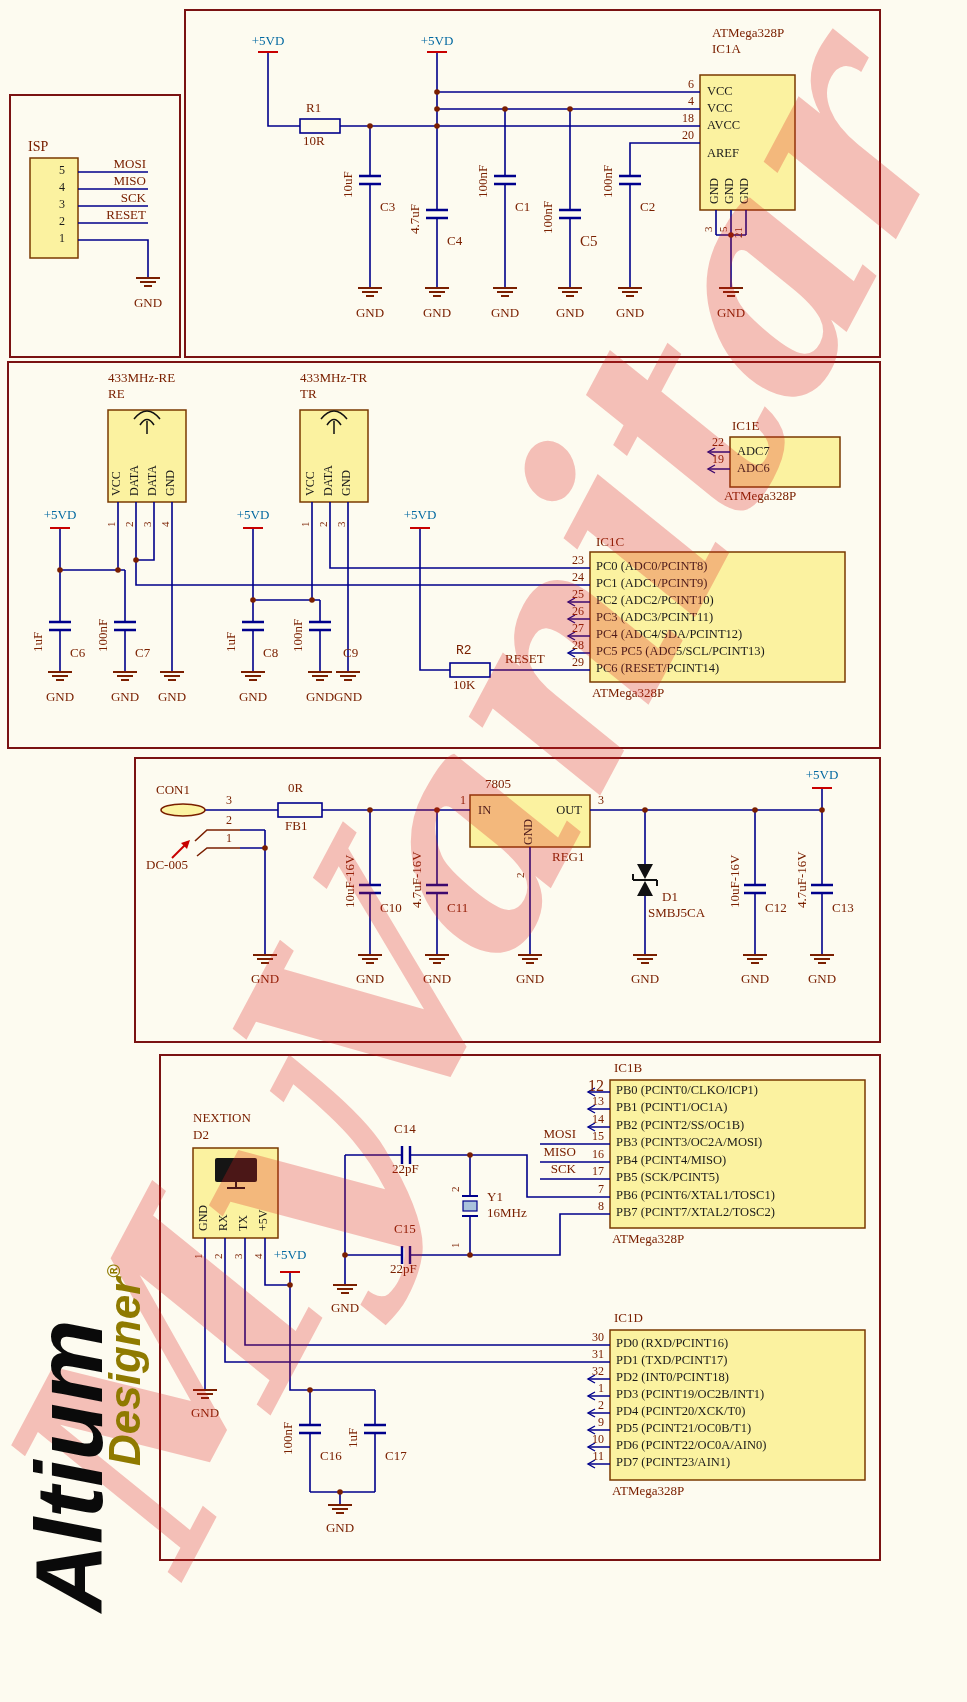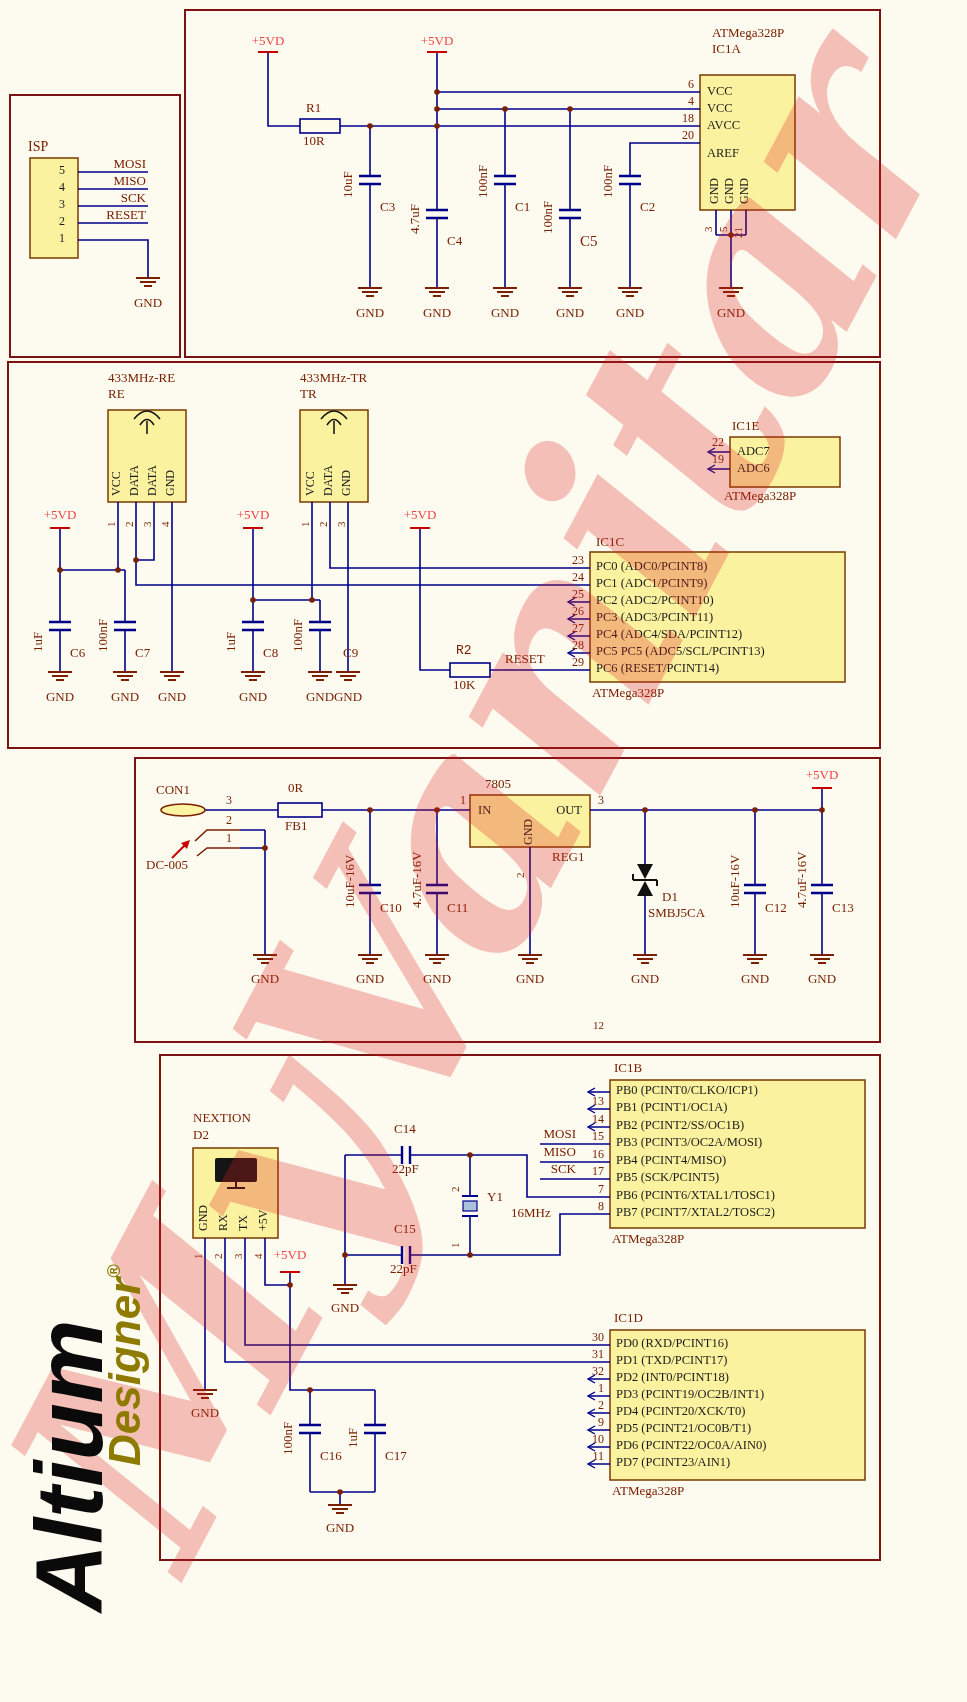--- a/index.html
+++ b/index.html
@@ -3,21 +3,21 @@
 <meta charset="utf-8">
 <style>
   html,body{margin:0;padding:0;background:#FDFBF0;}
   #stage{position:relative;width:967px;height:1702px;background:#FDFBF0;overflow:hidden;
          font-family:"Liberation Serif",serif;}
   #schematic{position:absolute;left:0;top:0;z-index:10;}
   #annot{position:absolute;left:0;top:0;width:967px;height:1702px;z-index:20;pointer-events:none;}
   .lbl{position:absolute;white-space:nowrap;line-height:1;font-family:"Liberation Serif",serif;}
   .c-m{color:#7A2000;}
   .c-k{color:#1A1A1A;}
-  .c-r{color:#ef4444;}
+  .c-r{color:#0369a1;}
   #wm-red{position:absolute;left:-420px;top:580px;width:1800px;height:440px;display:flex;
           align-items:center;justify-content:center;transform:rotate(-62deg);
           font-family:"DejaVu Serif",serif;font-style:italic;font-weight:bold;font-size:295px;
           letter-spacing:-6px;color:rgba(222,30,30,0.27);z-index:40;pointer-events:none;}
   #wm-altium{position:absolute;left:16px;top:1612px;transform:rotate(-90deg);transform-origin:0 0;
           font-family:"Liberation Sans",sans-serif;font-style:italic;font-weight:bold;font-size:94px;
           color:#0A0A0A;z-index:41;white-space:nowrap;pointer-events:none;}
   #wm-designer{position:absolute;left:100px;top:1466px;transform:rotate(-90deg);transform-origin:0 0;
           font-family:"Liberation Sans",sans-serif;font-style:italic;font-weight:bold;font-size:44px;
           color:#8F7A00;z-index:41;white-space:nowrap;pointer-events:none;}
@@ -272,33 +272,33 @@
       <div class="lbl c-k" style="left: 257px; top: 1231px; font-size: 12px; transform-origin: 0px 0px; transform: rotate(-90deg);">+5V</div>
       <div class="lbl c-m" style="left: 193px; top: 1259px; font-size: 11px; transform-origin: 0px 0px; transform: rotate(-90deg);">1</div>
       <div class="lbl c-m" style="left: 213px; top: 1259px; font-size: 11px; transform-origin: 0px 0px; transform: rotate(-90deg);">2</div>
       <div class="lbl c-m" style="left: 233px; top: 1259px; font-size: 11px; transform-origin: 0px 0px; transform: rotate(-90deg);">3</div>
       <div class="lbl c-m" style="left: 253px; top: 1259px; font-size: 11px; transform-origin: 0px 0px; transform: rotate(-90deg);">4</div>
       <div class="lbl c-m" style="left: 394px; top: 1122px; font-size: 13px;">C14</div>
       <div class="lbl c-m" style="left: 392px; top: 1162px; font-size: 13px;">22pF</div>
       <div class="lbl c-m" style="left: 394px; top: 1222px; font-size: 13px;">C15</div>
       <div class="lbl c-m" style="left: 390px; top: 1262px; font-size: 13px;">22pF</div>
       <div class="lbl c-m" style="left: 487px; top: 1190px; font-size: 13px;">Y1</div>
-      <div class="lbl c-m" style="left: 487px; top: 1206px; font-size: 13px; margin-left: 24px;">16MHz</div>
+      <div class="lbl c-m" style="left: 487px; top: 1206px; font-size: 13px;">16MHz</div>
       <div class="lbl c-m" style="left: 450px; top: 1192px; font-size: 11px; transform-origin: 0px 0px; transform: rotate(-90deg);">2</div>
       <div class="lbl c-m" style="left: 450px; top: 1248px; font-size: 11px; transform-origin: 0px 0px; transform: rotate(-90deg);">1</div>
       <div class="lbl c-m" style="left: 614px; top: 1061px; font-size: 13px;">IC1B</div>
       <div class="lbl c-k" style="left: 616px; top: 1084px; font-size: 12.5px;">PB0 (PCINT0/CLKO/ICP1)</div>
       <div class="lbl c-k" style="left: 616px; top: 1101px; font-size: 12.5px;">PB1 (PCINT1/OC1A)</div>
       <div class="lbl c-k" style="left: 616px; top: 1119px; font-size: 12.5px;">PB2 (PCINT2/SS/OC1B)</div>
       <div class="lbl c-k" style="left: 616px; top: 1136px; font-size: 12.5px;">PB3 (PCINT3/OC2A/MOSI)</div>
       <div class="lbl c-k" style="left: 616px; top: 1154px; font-size: 12.5px;">PB4 (PCINT4/MISO)</div>
       <div class="lbl c-k" style="left: 616px; top: 1171px; font-size: 12.5px;">PB5 (SCK/PCINT5)</div>
       <div class="lbl c-k" style="left: 616px; top: 1189px; font-size: 12.5px;">PB6 (PCINT6/XTAL1/TOSC1)</div>
       <div class="lbl c-k" style="left: 616px; top: 1206px; font-size: 12.5px;">PB7 (PCINT7/XTAL2/TOSC2)</div>
-      <div class="lbl c-m" style="left: 604px; top: 1020px; font-size: 11px; transform: translateX(-100%);">12</div>
+      <div class="lbl c-m" style="left: 604px; top: 1078px; font-size: 16px; transform: translateX(-100%);">12</div>
       <div class="lbl c-m" style="left: 604px; top: 1095px; font-size: 12px; transform: translateX(-100%);">13</div>
       <div class="lbl c-m" style="left: 604px; top: 1113px; font-size: 12px; transform: translateX(-100%);">14</div>
       <div class="lbl c-m" style="left: 604px; top: 1130px; font-size: 12px; transform: translateX(-100%);">15</div>
       <div class="lbl c-m" style="left: 604px; top: 1148px; font-size: 12px; transform: translateX(-100%);">16</div>
       <div class="lbl c-m" style="left: 604px; top: 1165px; font-size: 12px; transform: translateX(-100%);">17</div>
       <div class="lbl c-m" style="left: 604px; top: 1183px; font-size: 12px; transform: translateX(-100%);">7</div>
       <div class="lbl c-m" style="left: 604px; top: 1200px; font-size: 12px; transform: translateX(-100%);">8</div>
       <div class="lbl c-m" style="left: 576px; top: 1127px; font-size: 13px; transform: translateX(-100%);">MOSI</div>
       <div class="lbl c-m" style="left: 576px; top: 1145px; font-size: 13px; transform: translateX(-100%);">MISO</div>
       <div class="lbl c-m" style="left: 576px; top: 1162px; font-size: 13px; transform: translateX(-100%);">SCK</div>

